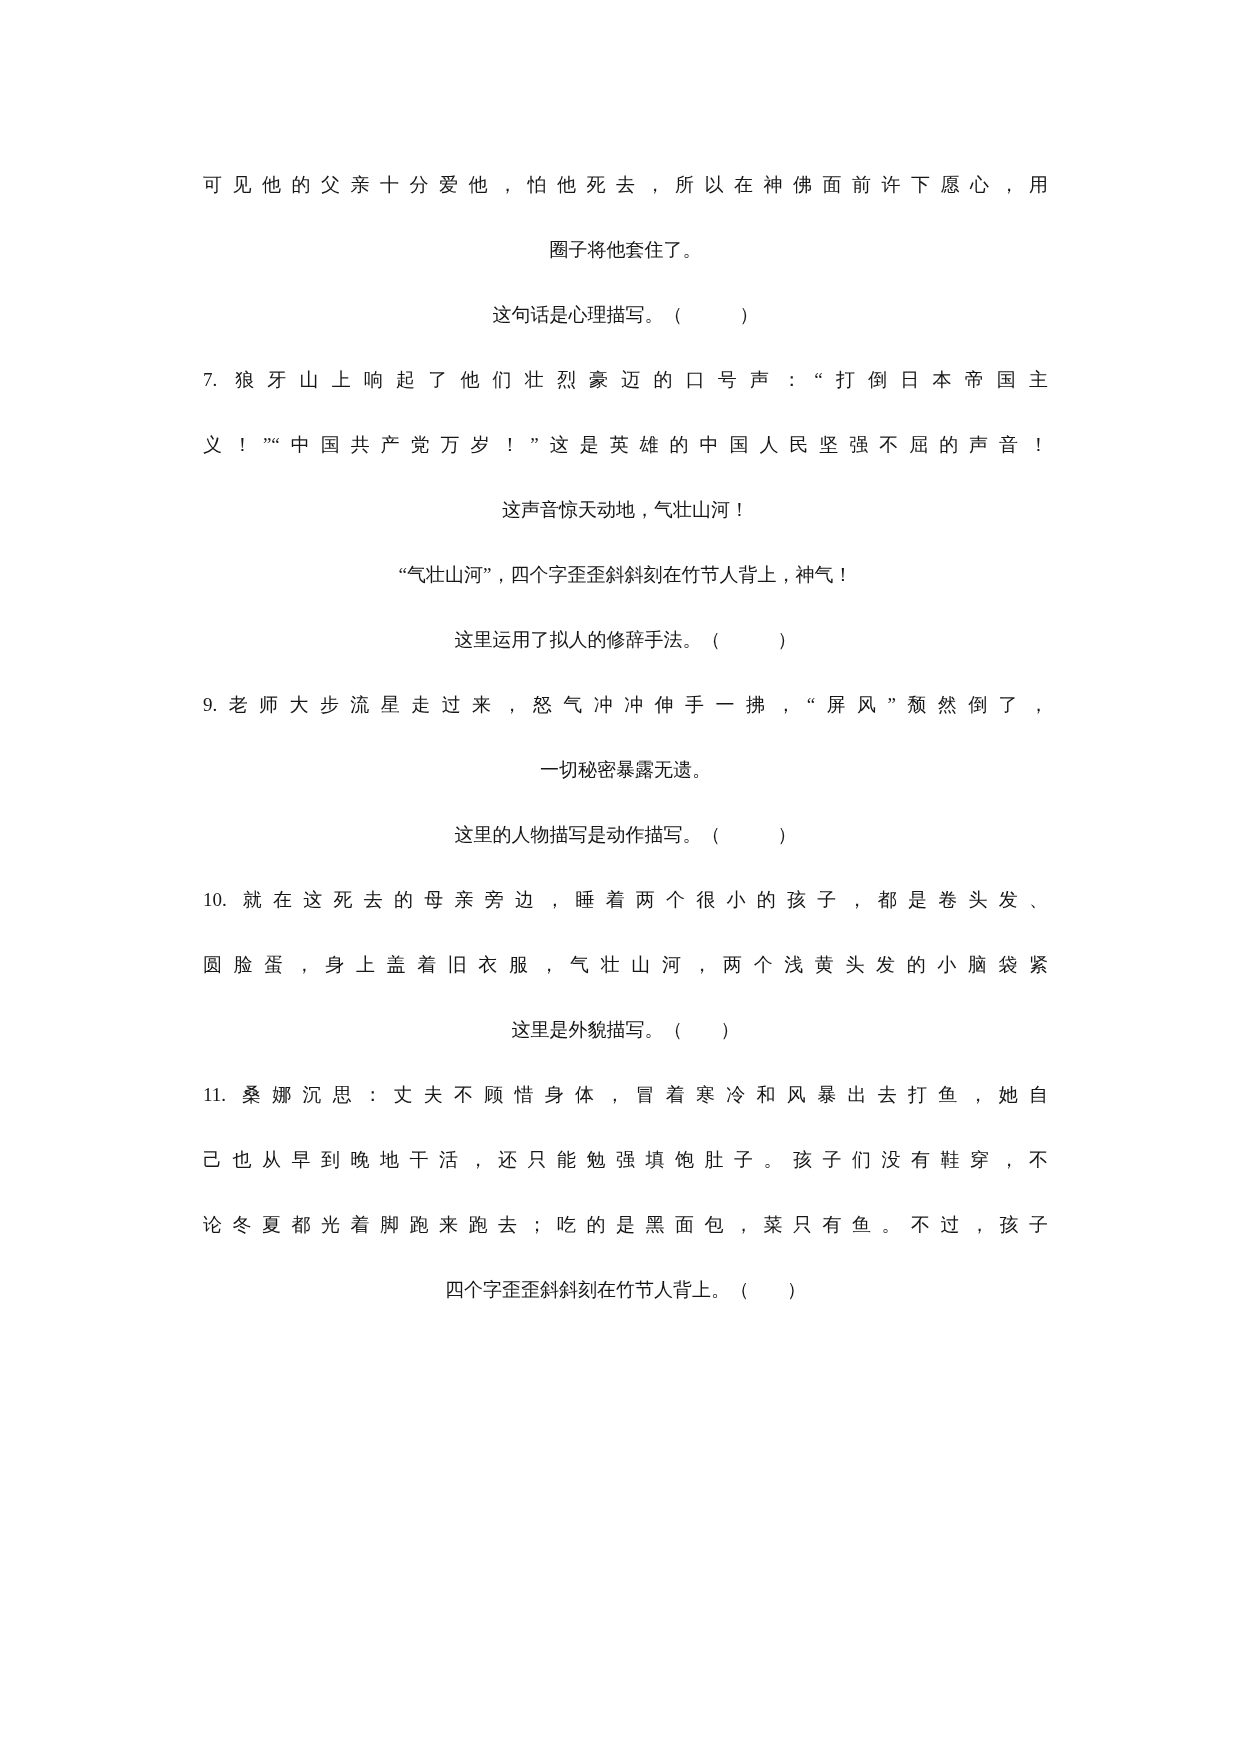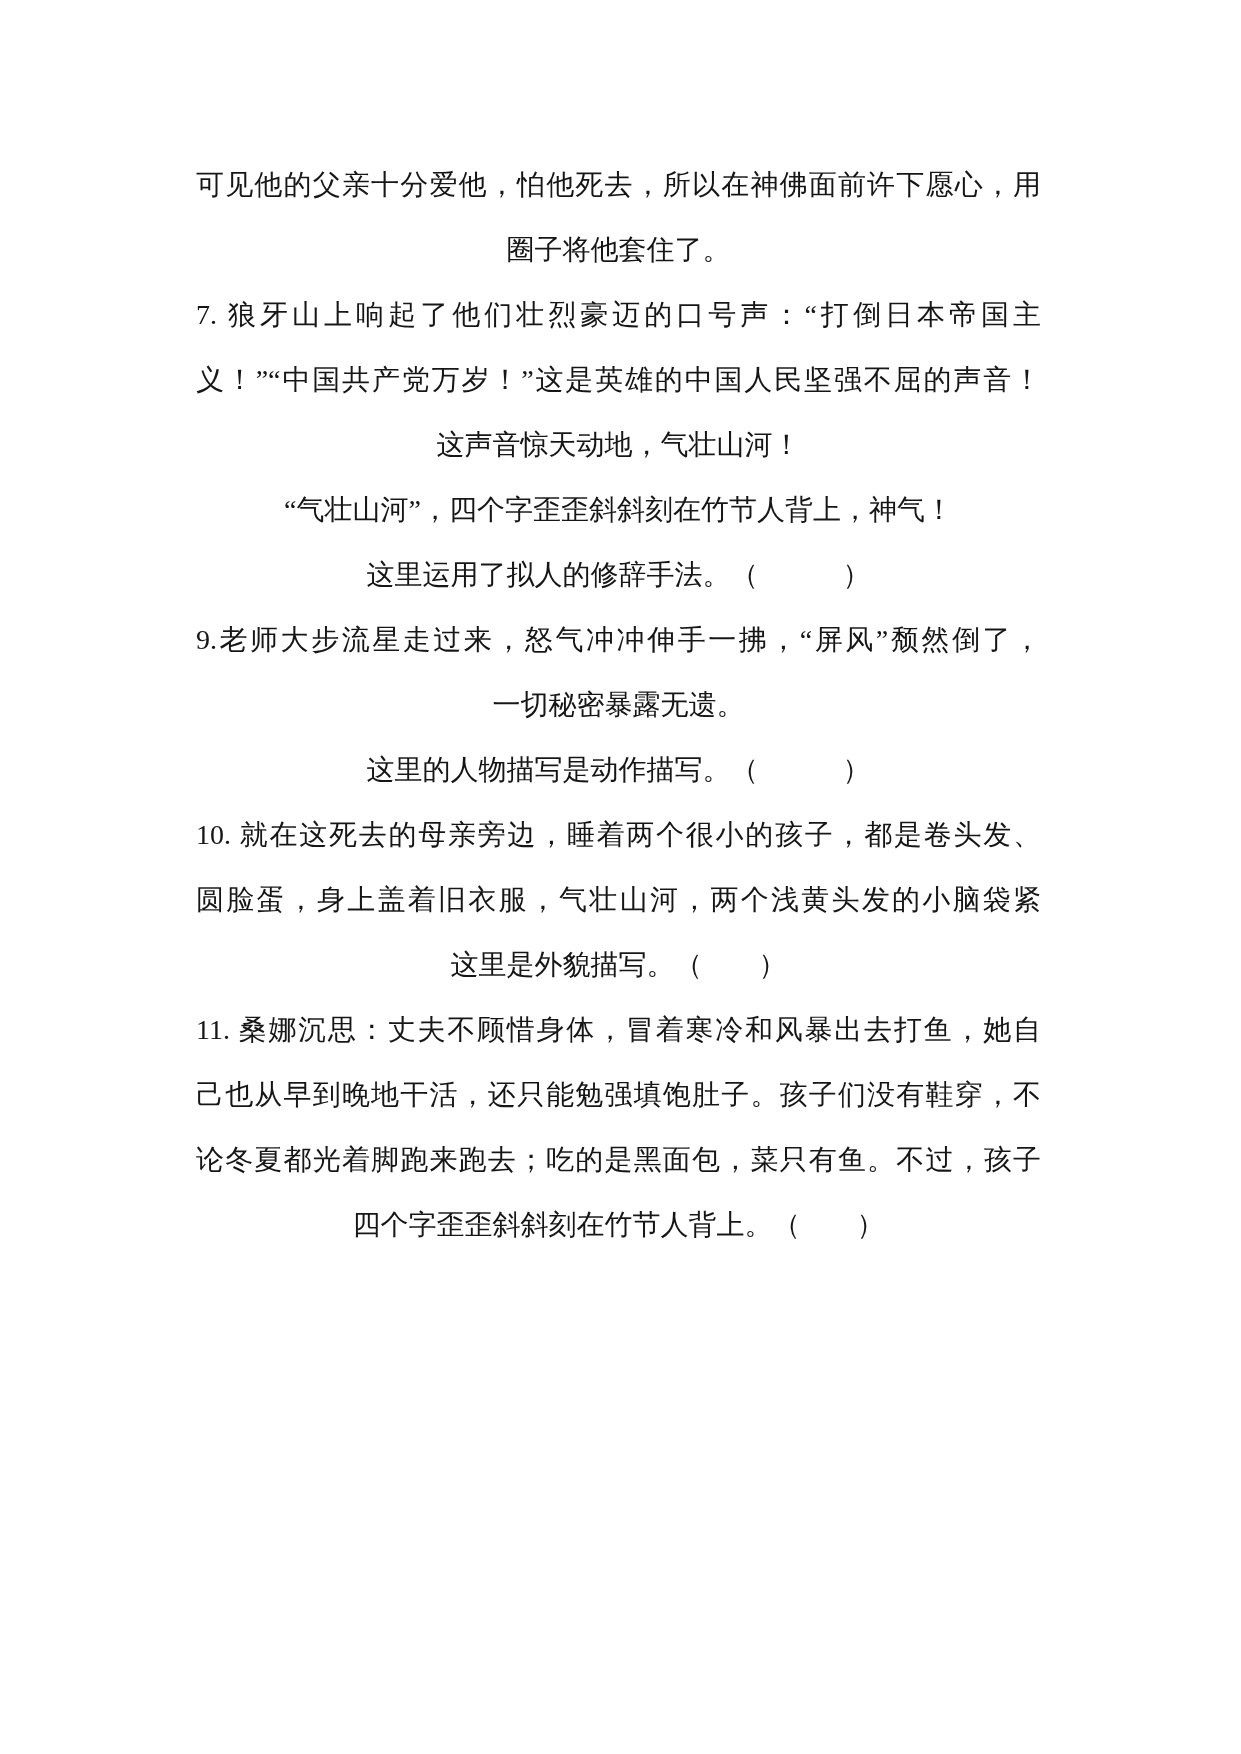--- a/index.html
+++ b/index.html
@@ -9,44 +9,45 @@
   }
   body {
     width: 1241px;
     height: 1754px;
     position: relative;
     font-family: "Liberation Serif", serif;
     overflow: hidden;
   }
   .doc {
     position: absolute;
-    left: 196px;
+    left: 203px;
     top: 152px;
     width: 845px;
     color: #161616;
-    font-size: 28px;
+    font-size: 19px;
     line-height: 65px;
   }
   .line {
     white-space: pre;
     text-align: center;
   }
   
   .line.j {
     white-space: nowrap;
     text-align: justify;
     text-align-last: justify;
   }
 </style>
 </head>
 <body>
 
 <div class="doc">
   <div class="line j">可见他的父亲十分爱他，怕他死去，所以在神佛面前许下愿心，用</div>
   <div class="line">圈子将他套住了。</div>
+  <div class="line">这句话是心理描写。（　　　）</div>
   <div class="line j">7. 狼牙山上响起了他们壮烈豪迈的口号声：“打倒日本帝国主</div>
   <div class="line j">义！”“中国共产党万岁！”这是英雄的中国人民坚强不屈的声音！</div>
   <div class="line">这声音惊天动地，气壮山河！</div>
   <div class="line">“气壮山河”，四个字歪歪斜斜刻在竹节人背上，神气！</div>
   <div class="line">这里运用了拟人的修辞手法。（　　　）</div>
   <div class="line j">9.老师大步流星走过来，怒气冲冲伸手一拂，“屏风”颓然倒了，</div>
   <div class="line">一切秘密暴露无遗。</div>
   <div class="line">这里的人物描写是动作描写。（　　　）</div>
   <div class="line j">10. 就在这死去的母亲旁边，睡着两个很小的孩子，都是卷头发、</div>
   <div class="line j">圆脸蛋，身上盖着旧衣服，气壮山河，两个浅黄头发的小脑袋紧</div>

